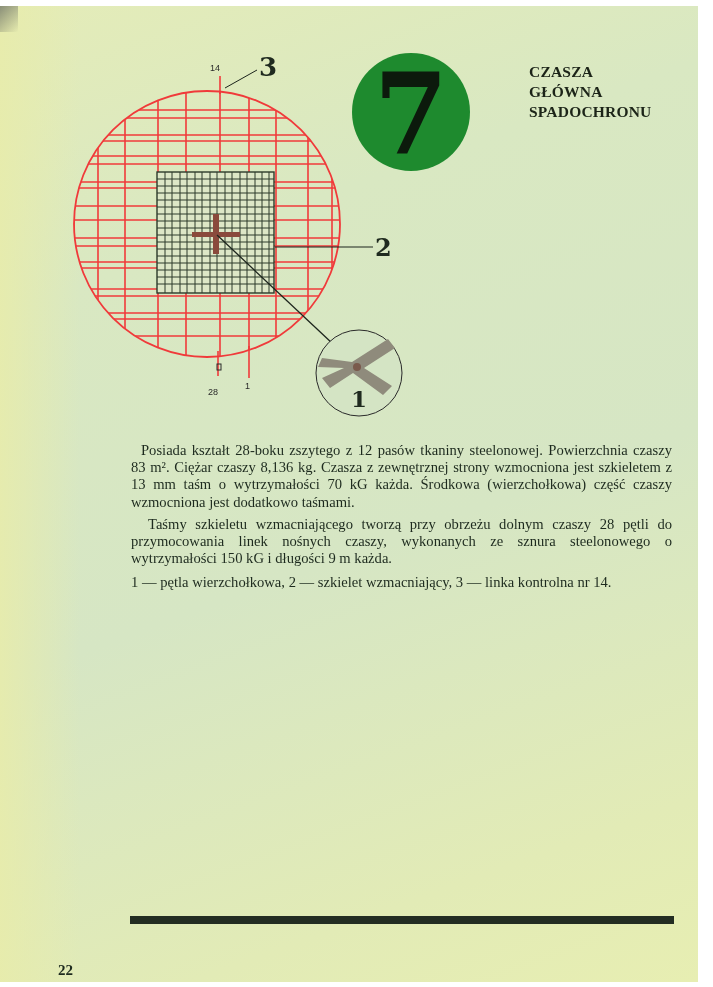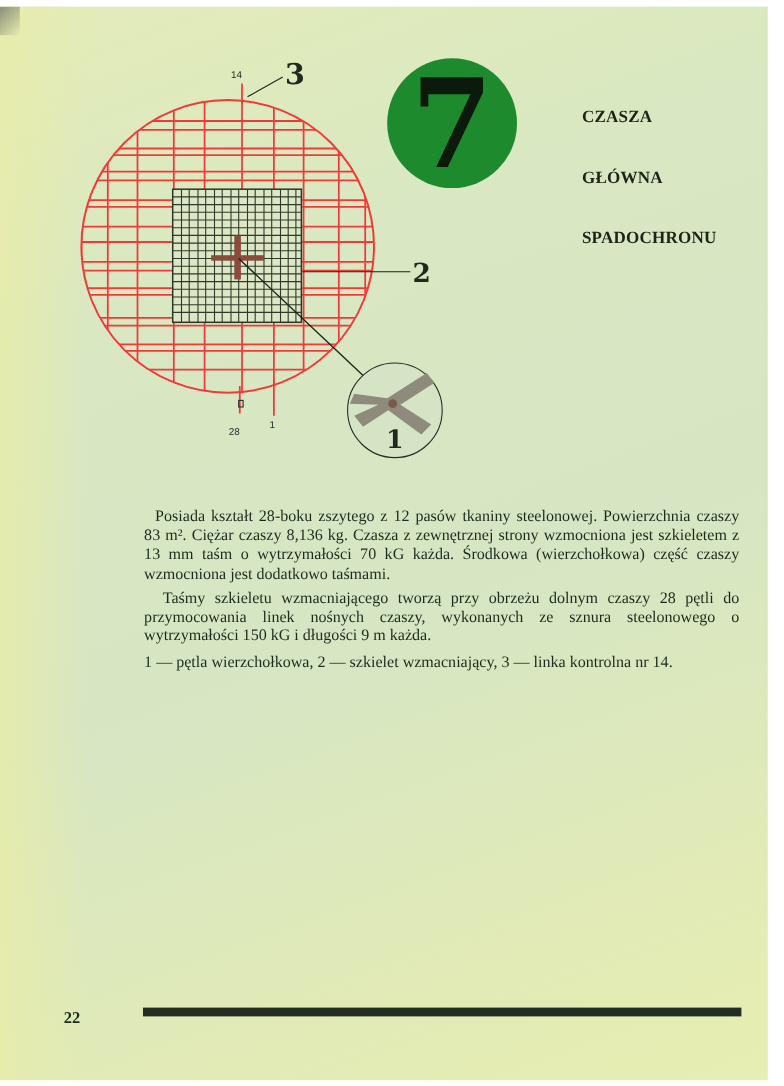--- a/index.html
+++ b/index.html
@@ -27,34 +27,34 @@
       display: flex; align-items: center; justify-content: center;
     }
     .badge-num {
       font-family: "DejaVu Serif", serif; font-weight: bold; font-size: 112px; color: #0c1a0c;
       line-height: 1; margin-top: 4px; transform: scaleX(0.95);
     }
     .title {
       position: absolute; left: 529px; top: 56px; font-weight: bold; font-size: 15.5px;
       line-height: 20px; color: #1c2418; letter-spacing: 0.2px;
     }
-    .title div { white-space: nowrap; margin-top: 35px; }
+    .title div { white-space: nowrap; }
     .body-text {
-      position: absolute; left: 131px; top: 456px; width: 541px;
+      position: absolute; left: 131px; top: 436px; width: 541px;
       font-family: "Liberation Serif", serif; font-size: 14.6px; line-height: 17.2px; color: #1d2a1e;
       text-align: justify;
     }
     .body-text p { margin: 0 0 5px 0; text-indent: 17px; }
     .body-text p.first { text-indent: 10px; }
     .body-text p.legend { text-indent: 0; margin-top: 7px; }
     .rule {
       position: absolute; left: 130px; top: 910px; width: 544px; height: 8px; background: #232d22;
     }
     .page-number {
-      position: absolute; left: 58px; top: 912px; font-weight: bold; font-size: 15px; color: #1d2a1e;
+      position: absolute; left: 58px; top: 956px; font-weight: bold; font-size: 15px; color: #1d2a1e;
     }
     .callout { font-family: "DejaVu Serif", serif; font-weight: bold; fill: #1f2a1f; }
     .tick { font-family: "Liberation Sans", sans-serif; font-size: 9px; fill: #2a2a2a; }
   </style>
 </head>
 <body>
 
 <div class="page">
   <div class="page-shade-left"></div>
   <div class="corner-shadow"></div>

